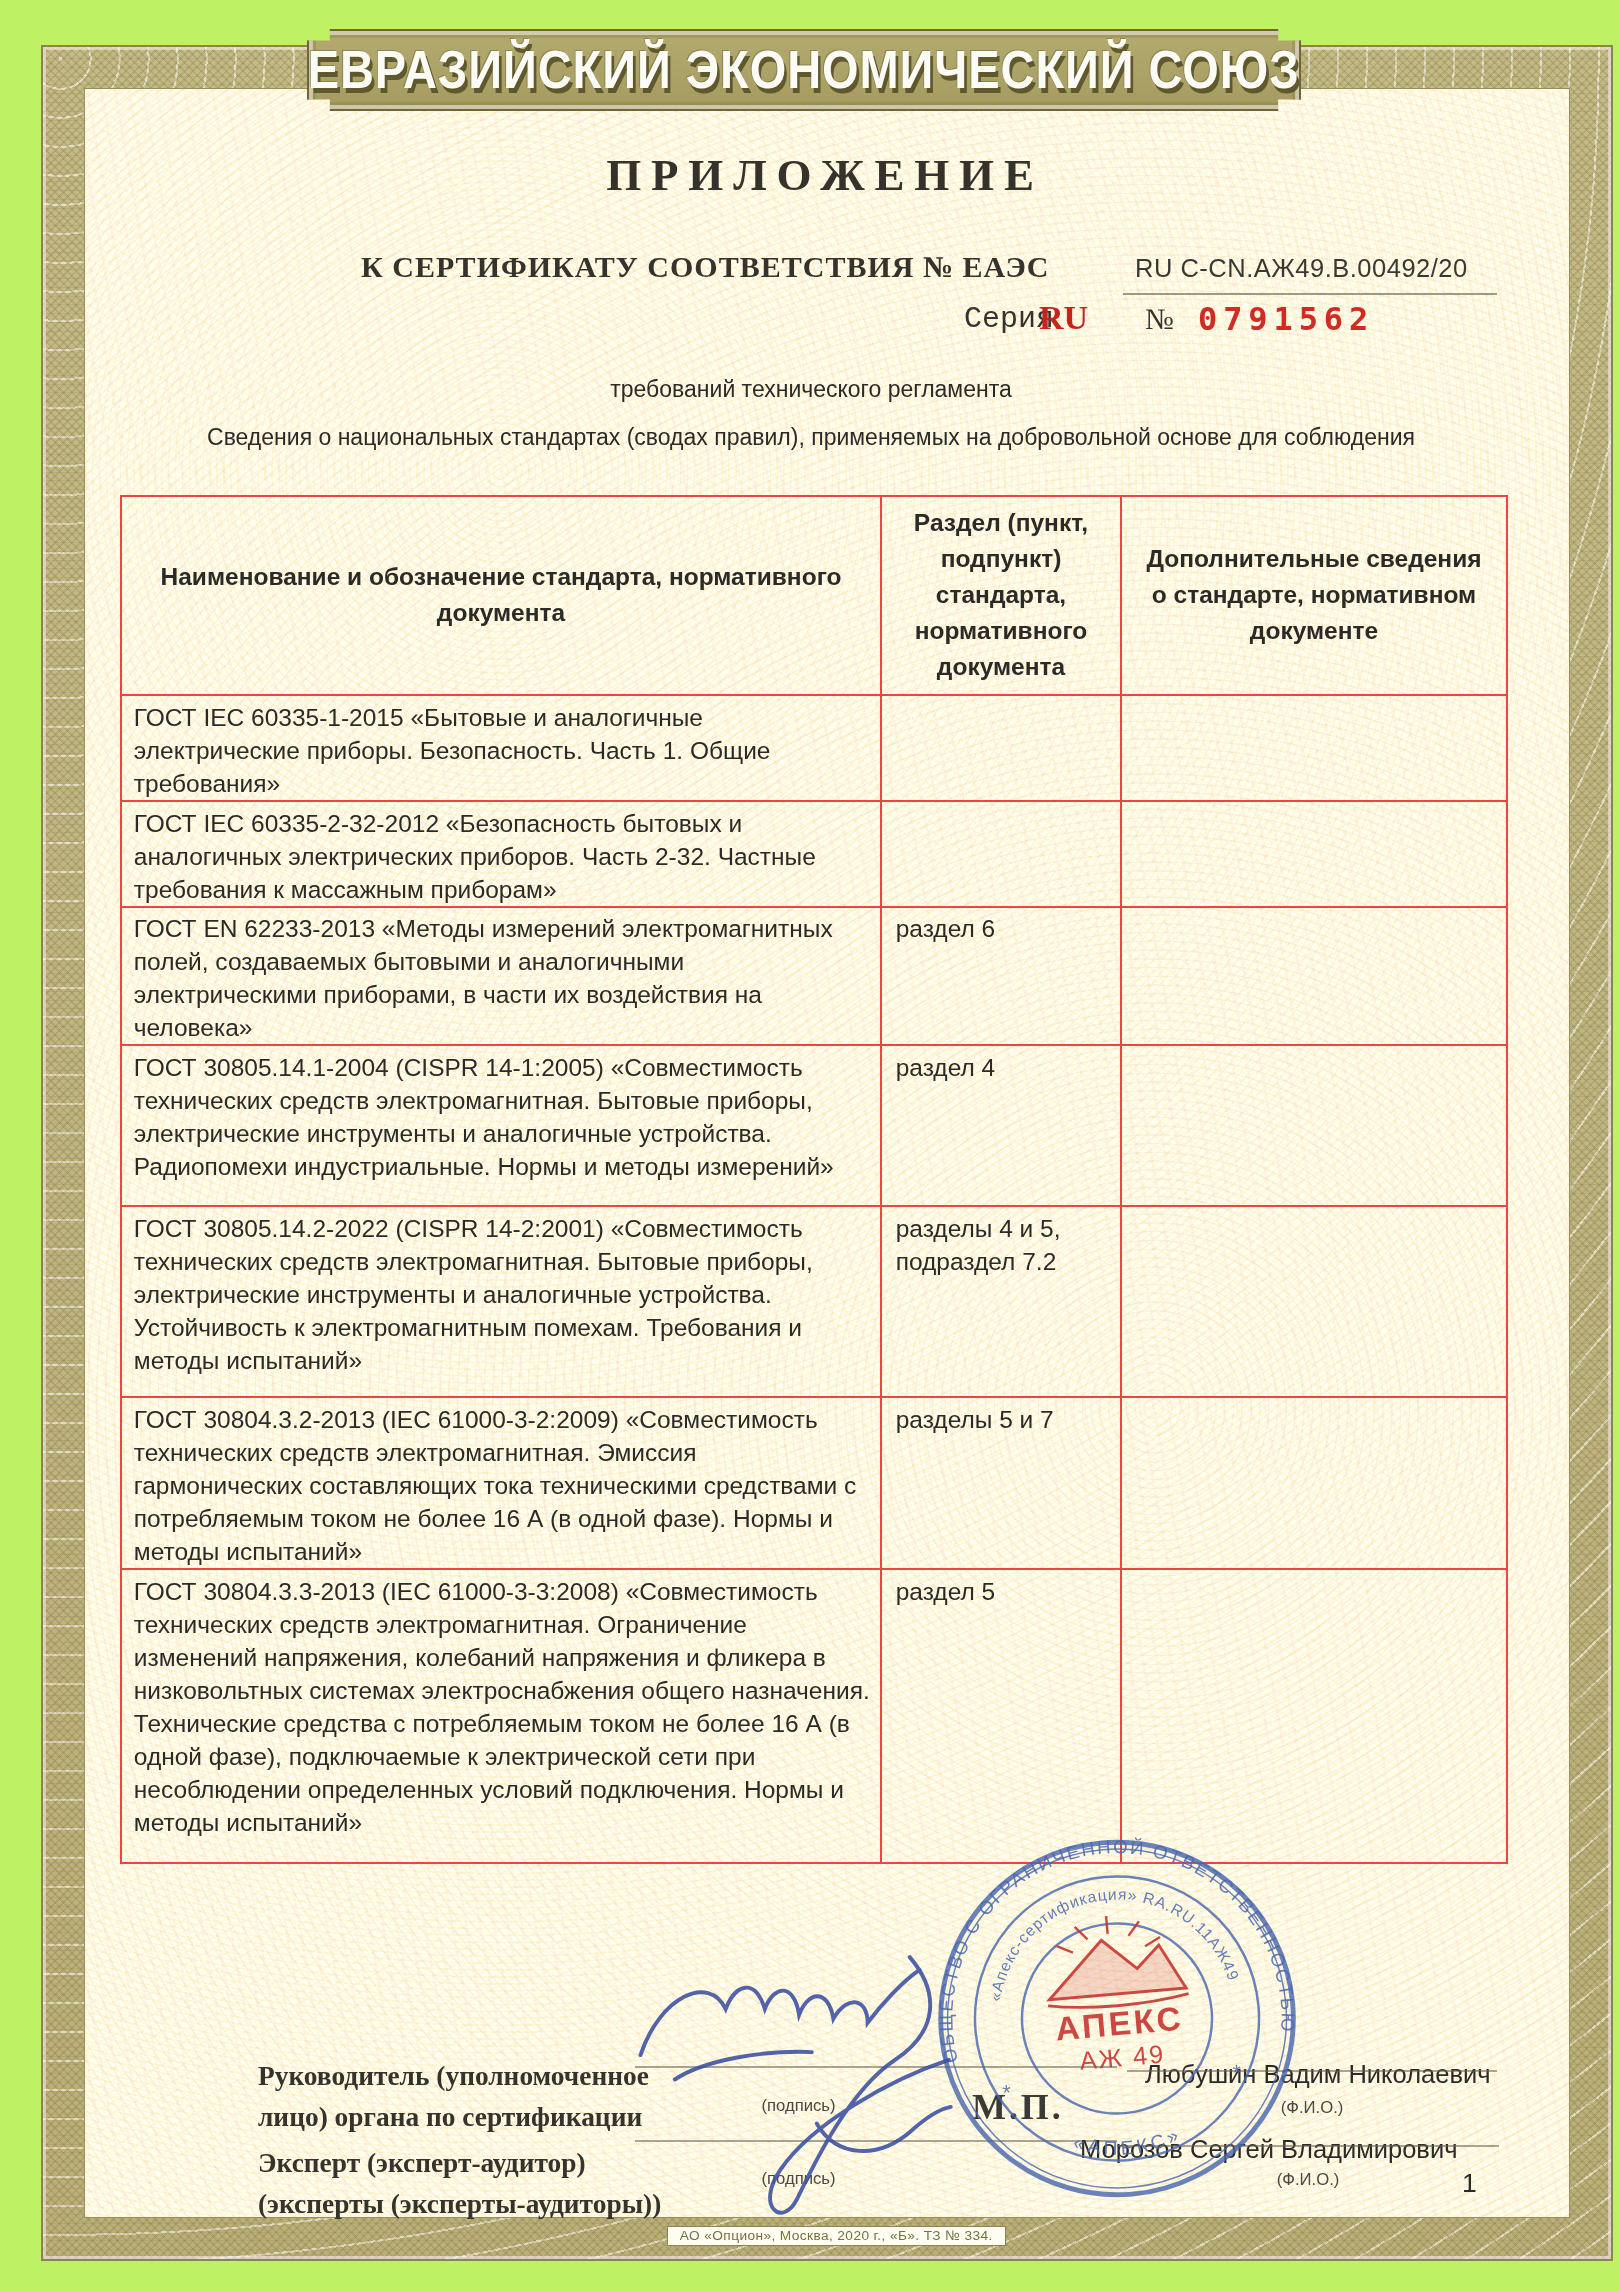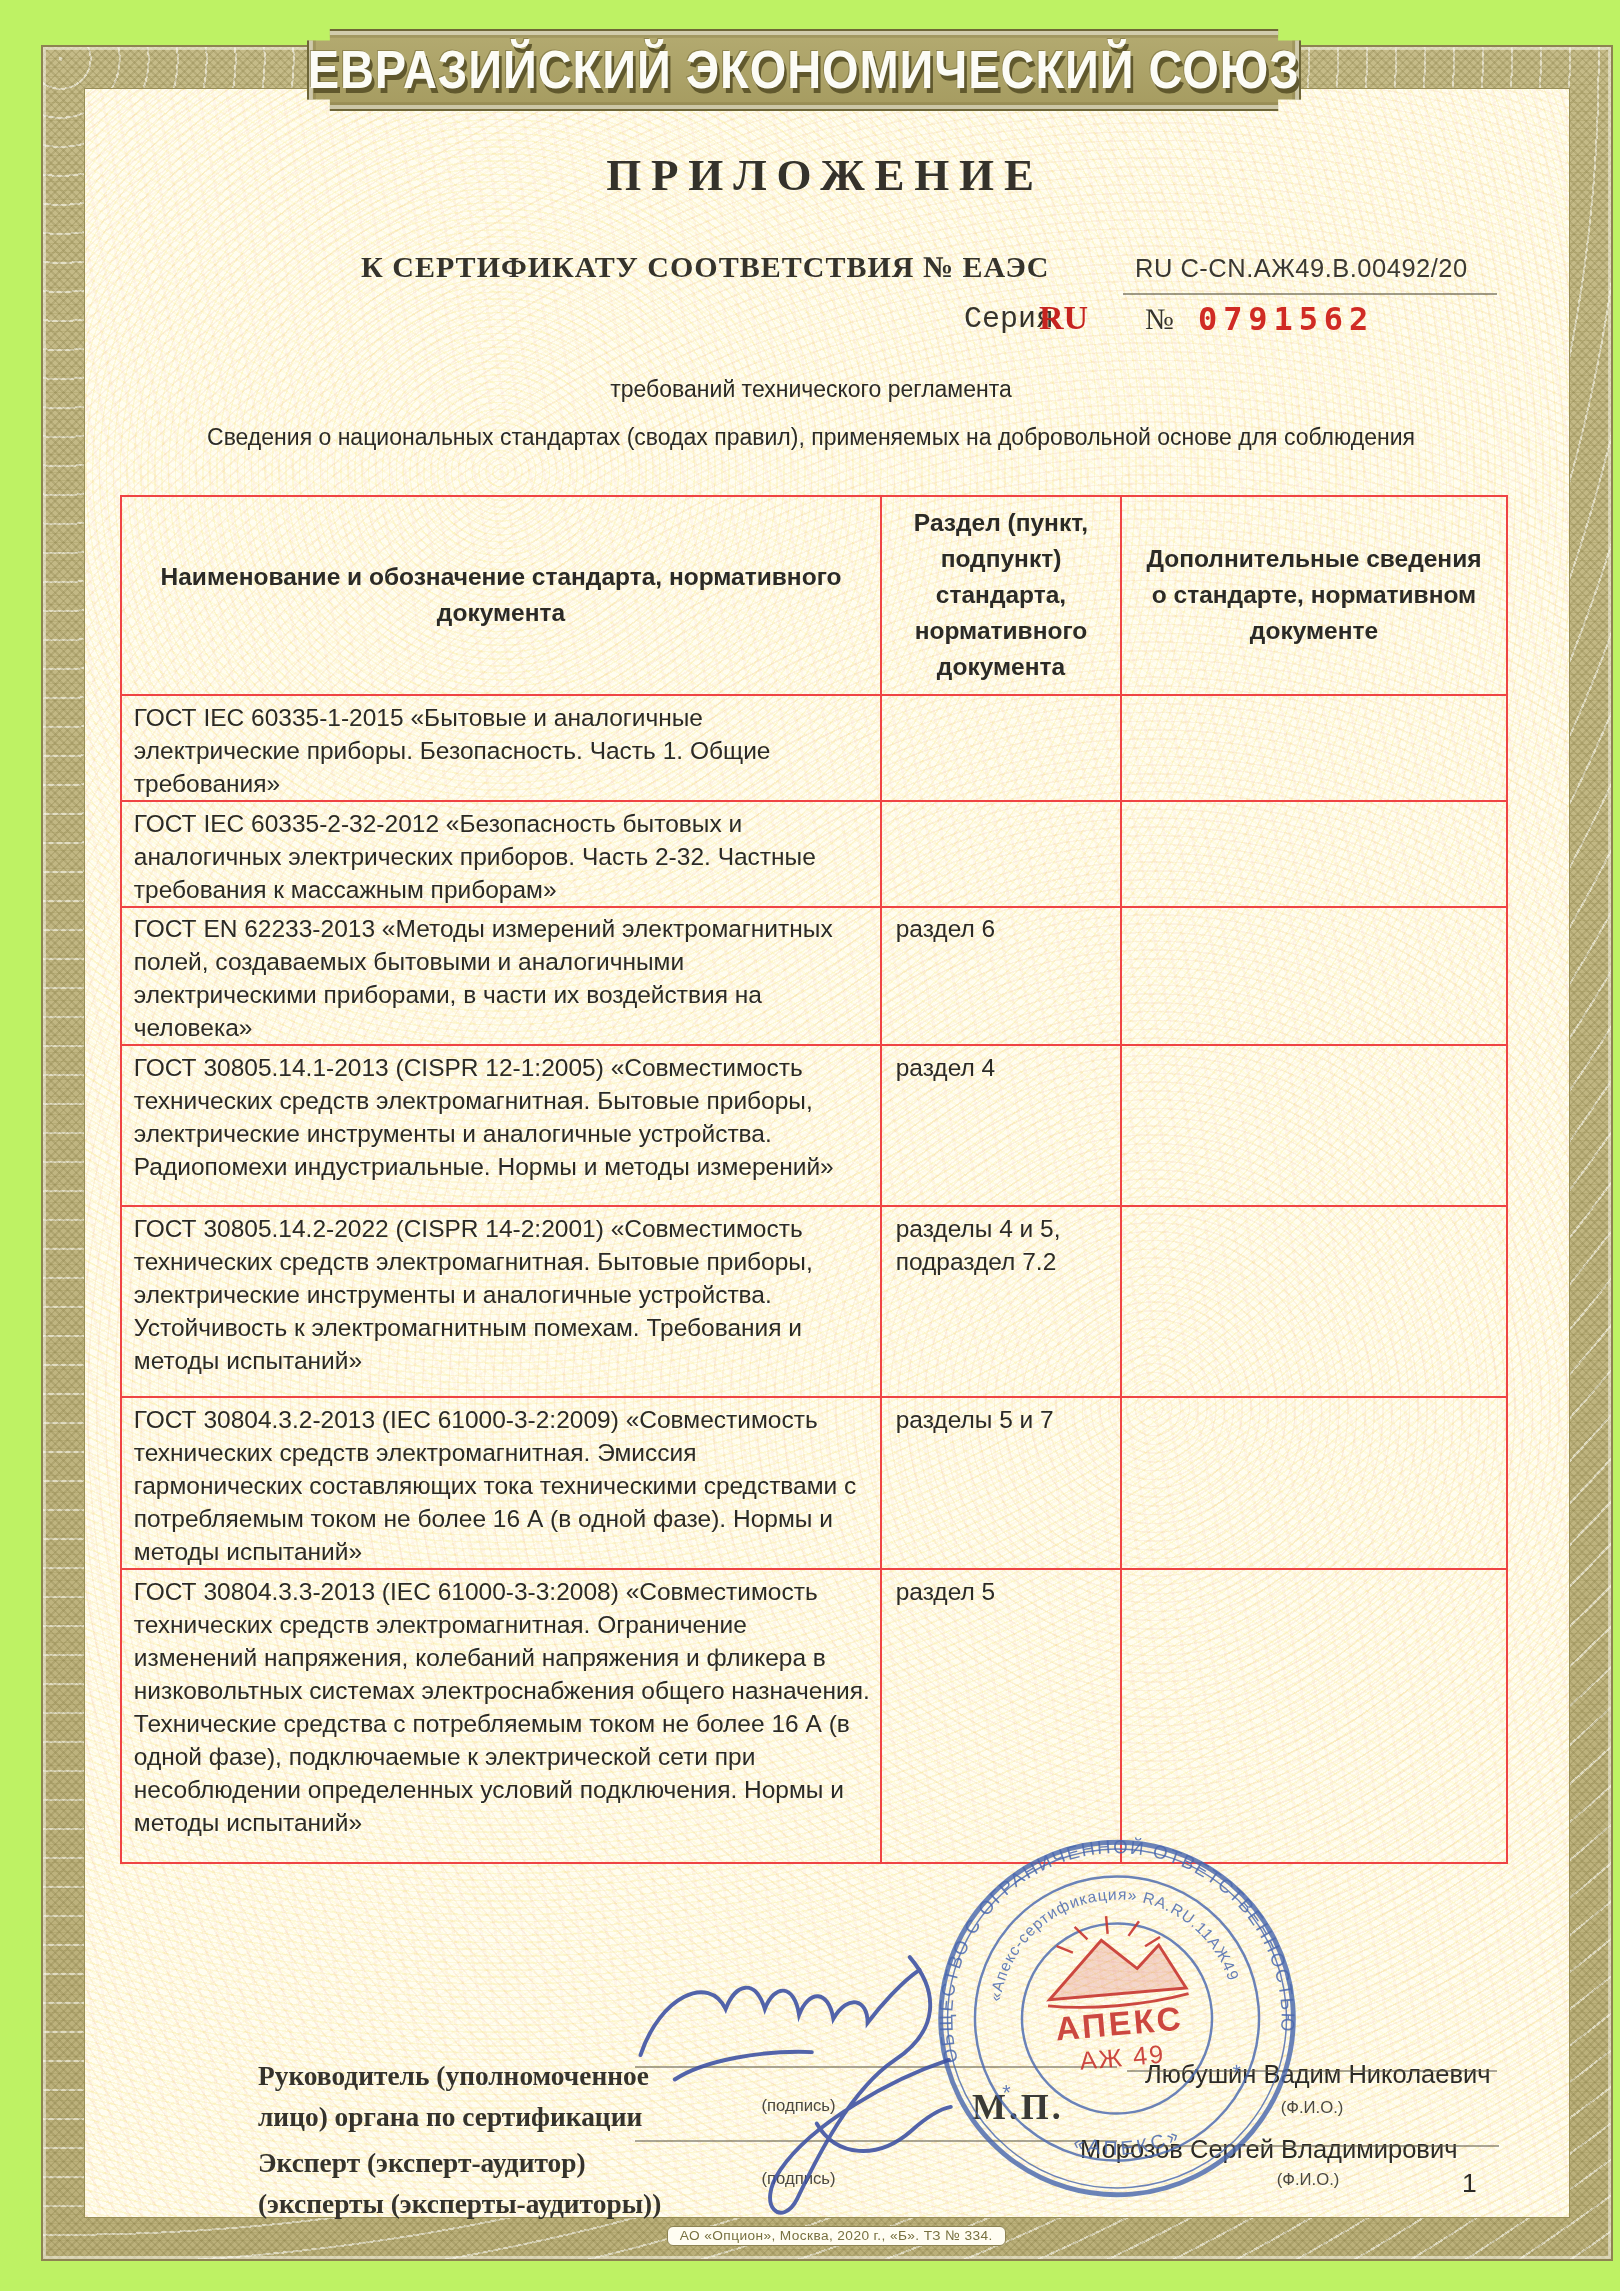--- a/index.html
+++ b/index.html
@@ -70,21 +70,21 @@
   .sline{position:absolute;border-bottom:2px solid rgba(100,95,78,.55);}
   .scap{position:absolute;font-size:16.7px;color:#4a4840;}
   .fio-name{position:absolute;font-size:25.5px;color:#2b2a26;white-space:nowrap;}
   .fio-cap{position:absolute;font-size:16.7px;color:#4a4840;}
   .mp{position:absolute;left:972px;top:2086px;font-family:"Liberation Serif",serif;
     font-weight:bold;font-size:36px;letter-spacing:2.9px;color:#3a3a36;}
   .pageno{position:absolute;left:1462px;top:2168px;font-size:26.5px;color:#2b2a26;}
 
   
   .imprint{position:absolute;left:667px;top:2226px;z-index:6;background:#fffdf2;
-    border:1.5px solid #8d8352;border-radius:6px;padding:1px 11.8px 2px;
+    border:1.5px solid #8d8352;border-radius:0;padding:1px 11.8px 2px;
     font-size:13.7px;letter-spacing:0.4px;color:#77703f;white-space:nowrap;}
 
   .stamp{position:absolute;left:926px;top:1825px;width:382px;height:387px;transform:rotate(-5deg);}
   .signature{position:absolute;left:616px;top:1913px;width:421px;height:333px;pointer-events:none;}
 </style>
 </head>
 <body>
 
 <div class="page">
 
@@ -137,21 +137,21 @@
       <td>ГОСТ IEC 60335-2-32-2012 «Безопасность бытовых и аналогичных электрических приборов. Часть 2-32. Частные требования к массажным приборам»</td>
       <td class="sec"></td>
       <td></td>
     </tr>
     <tr style="height:131px">
       <td>ГОСТ EN 62233-2013 «Методы измерений электромагнитных полей, создаваемых бытовыми и аналогичными электрическими приборами, в части их воздействия на человека»</td>
       <td class="sec">раздел 6</td>
       <td></td>
     </tr>
     <tr style="height:161px">
-      <td>ГОСТ 30805.14.1-2013 (CISPR 12-1:2005) «Совместимость технических средств электромагнитная. Бытовые приборы, электрические инструменты и аналогичные устройства. Радиопомехи индустриальные. Нормы и методы измерений»</td>
+      <td>ГОСТ 30805.14.1-2004 (CISPR 14-1:2005) «Совместимость технических средств электромагнитная. Бытовые приборы, электрические инструменты и аналогичные устройства. Радиопомехи индустриальные. Нормы и методы измерений»</td>
       <td class="sec">раздел 4</td>
       <td></td>
     </tr>
     <tr style="height:191px">
       <td>ГОСТ 30805.14.2-2022 (CISPR 14-2:2001) «Совместимость технических средств электромагнитная. Бытовые приборы, электрические инструменты и аналогичные устройства. Устойчивость к электромагнитным помехам. Требования и методы испытаний»</td>
       <td class="sec">разделы 4 и 5, подраздел 7.2</td>
       <td></td>
     </tr>
     <tr style="height:160px">
       <td>ГОСТ 30804.3.2-2013 (IEC 61000-3-2:2009) «Совместимость технических средств электромагнитная. Эмиссия гармонических составляющих тока техническими средствами с потребляемым током не более 16 А (в одной фазе). Нормы и методы испытаний»</td>

